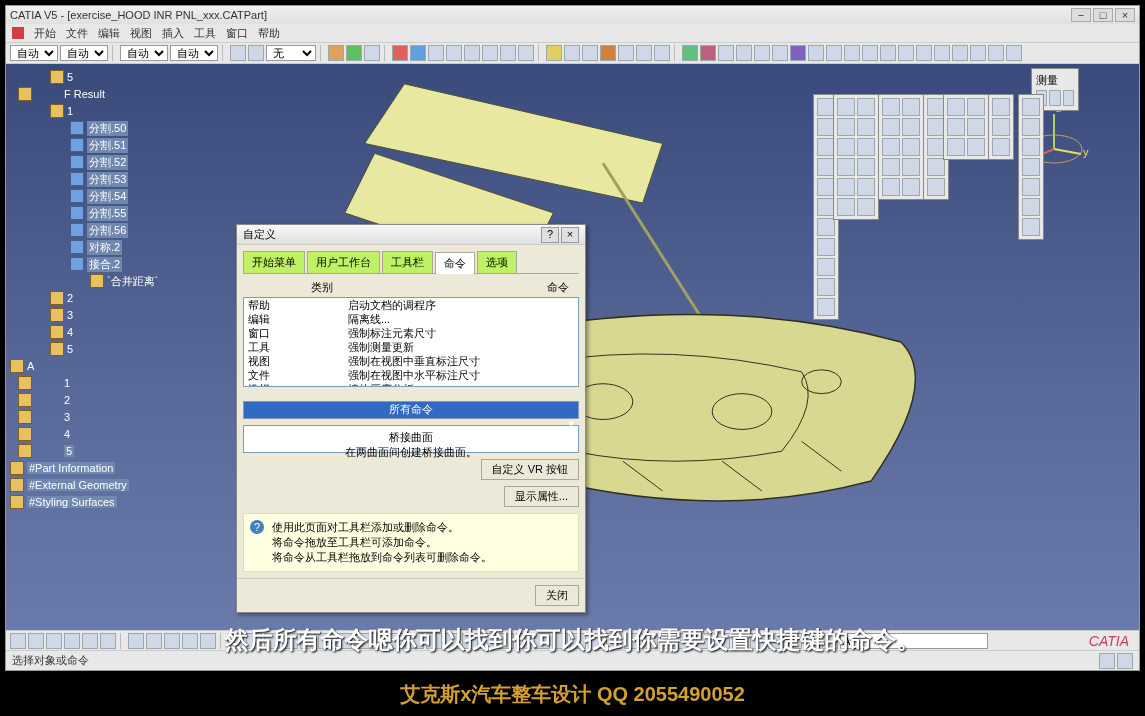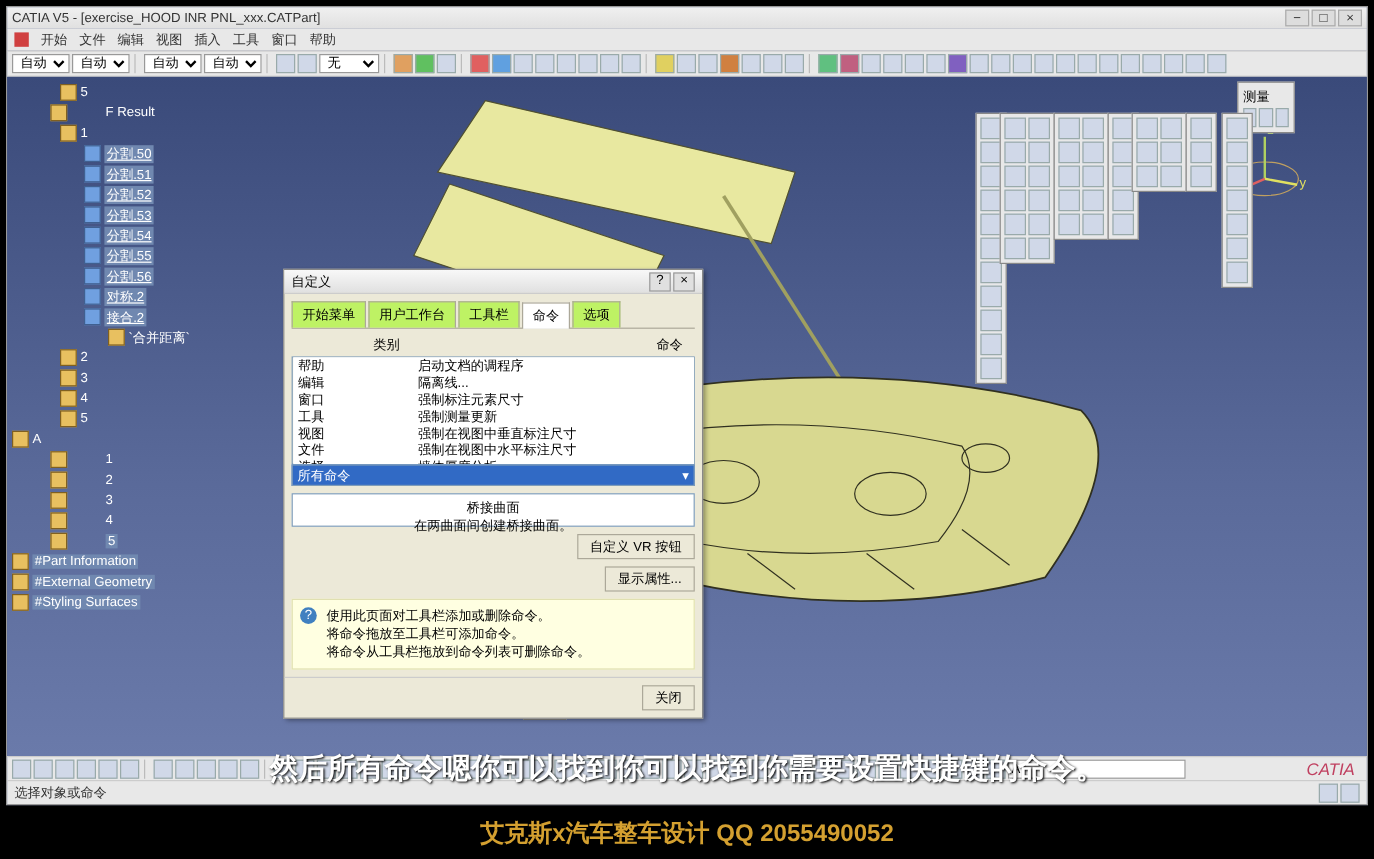--- a/index.html
+++ b/index.html
@@ -14,21 +14,21 @@
 .toolbar { height: 22px; background: #e8e8e8; border-top: 1px solid #ccc; border-bottom: 1px solid #ccc; display: flex; align-items: center; padding: 0 4px; gap: 2px; overflow: hidden; }
 .tb-sel { height: 16px; background: #fff; border: 1px solid #999; padding: 0 2px; min-width: 28px; }
 .tb-ico { width: 16px; height: 16px; background: #d0d8e8; border: 1px solid #9aa; display: inline-block; }
 .tb-sep { width: 4px; height: 16px; border-left: 1px solid #bbb; margin: 0 2px; }
 .viewport { position: absolute; top: 58px; left: 0; right: 0; bottom: 40px; background: linear-gradient(#3a4a7a 0%, #5a6a9a 60%, #6a7aaa 100%); overflow: hidden; }
 .tree { position: absolute; top: 0; left: 0; width: 210px; padding: 4px; color: #fff; }
 .tree .node { display: flex; align-items: center; gap: 3px; height: 16px; margin: 1px 0; }
 .tree .ico { width: 14px; height: 14px; background: #e8c060; border: 1px solid #806020; }
 .tree .ico.blue { background: #70a0e0; border-color: #406090; }
 .tree .sel { background: #7088b0; padding: 0 2px; }
-.tree .ind1 { margin-left: 32px; gap: 32px; } .tree .ind2 { margin-left: 40px; } .tree .ind3 { margin-left: 60px; text-decoration: underline; } .tree .ind4 { margin-left: 80px; text-align: right; }
+.tree .ind1 { margin-left: 8px; gap: 32px; } .tree .ind2 { margin-left: 40px; } .tree .ind3 { margin-left: 60px; } .tree .ind4 { margin-left: 80px; text-align: right; }
 .model3d { position: absolute; top: 0; left: 200px; right: 0; bottom: 0; }
 .model3d svg { width: 100%; height: 100%; }
 .compass { position: absolute; top: 40px; right: 50px; width: 70px; height: 70px; }
 .float-palette { position: absolute; background: #e8e8e8; border: 1px solid #888; padding: 3px; display: grid; grid-template-columns: repeat(2, 18px); gap: 2px; }
 .float-palette .pi { width: 18px; height: 18px; background: #d0d8e8; border: 1px solid #9aa; }
 .meas-box { position: absolute; top: 4px; right: 60px; background: #e8e8e8; border: 1px solid #888; padding: 4px; width: 48px; }
 .meas-box .r { display: flex; gap: 2px; margin-top: 2px; }
 .meas-box .ci { width: 16px; height: 16px; background: #d0d8e8; border: 1px solid #9aa; }
 .dialog { position: absolute; top: 160px; left: 230px; width: 350px; background: #ece9d8; border: 1px solid #888; box-shadow: 2px 2px 4px rgba(0,0,0,.4); }
 .dlg-title { height: 20px; background: linear-gradient(#f8f8f8,#e0e0e0); display: flex; align-items: center; padding: 0 6px; border-bottom: 1px solid #ccc; }
@@ -38,21 +38,21 @@
 .dlg-tab { padding: 3px 8px; background: #bef264; border: 1px solid #aca899; border-bottom: none; margin-right: 2px; cursor: pointer; }
 .dlg-tab.active { background: #fff; position: relative; top: 1px; }
 .dlg-body { padding: 6px; }
 .dlg-head { display: flex; margin-bottom: 2px; }
 .dlg-head .c1 { width: 100px; text-align: right; padding-right: 10px; }
 .dlg-head .c2 { flex: 1; text-align: right; padding-right: 10px; }
 .listbox { background: #fff; border: 1px solid #7f9db9; height: 90px; overflow: auto; }
 .listrow { display: flex; height: 14px; align-items: center; }
 .listrow .c1 { width: 100px; padding-left: 4px; }
 .listrow .c2 { flex: 1; padding-left: 4px; }
-.combo { width: 100%; background: #fff; border: 1px solid #7f9db9; height: 18px; display: flex; align-items: center; padding: 0 4px; margin-top: 0; }
+.combo { width: 100%; background: #fff; border: 1px solid #7f9db9; height: 18px; display: flex; align-items: center; padding: 0 4px; margin-top: 14px; flex-direction: column; }
 .combo.sel { background: #316ac5; color: #fff; }
 .combo .arr { margin-left: auto; }
 .desc-box { background: #fff; border: 1px solid #7f9db9; padding: 4px; margin-top: 6px; height: 28px; text-align: center; }
 .btn-row { display: flex; justify-content: flex-end; gap: 4px; margin-top: 6px; }
 .btn { background: #ece9d8; border: 1px solid #aca899; padding: 2px 10px; cursor: pointer; }
 .hint { background: #ffffe1; border: 1px solid #e0e0b0; padding: 6px; margin-top: 6px; position: relative; }
 .hint .q { position: absolute; left: 6px; top: 6px; width: 14px; height: 14px; background: #4080c0; color: #fff; border-radius: 50%; text-align: center; line-height: 14px; }
 .hint p { margin-left: 22px; }
 .dlg-foot { display: flex; justify-content: flex-end; padding: 6px; border-top: 1px solid #ccc; }
 .bottom-bar1 { position: absolute; bottom: 20px; left: 0; right: 0; height: 20px; background: #e8e8e8; border-top: 1px solid #ccc; display: flex; align-items: center; padding: 0 4px; gap: 2px; overflow: hidden; }

